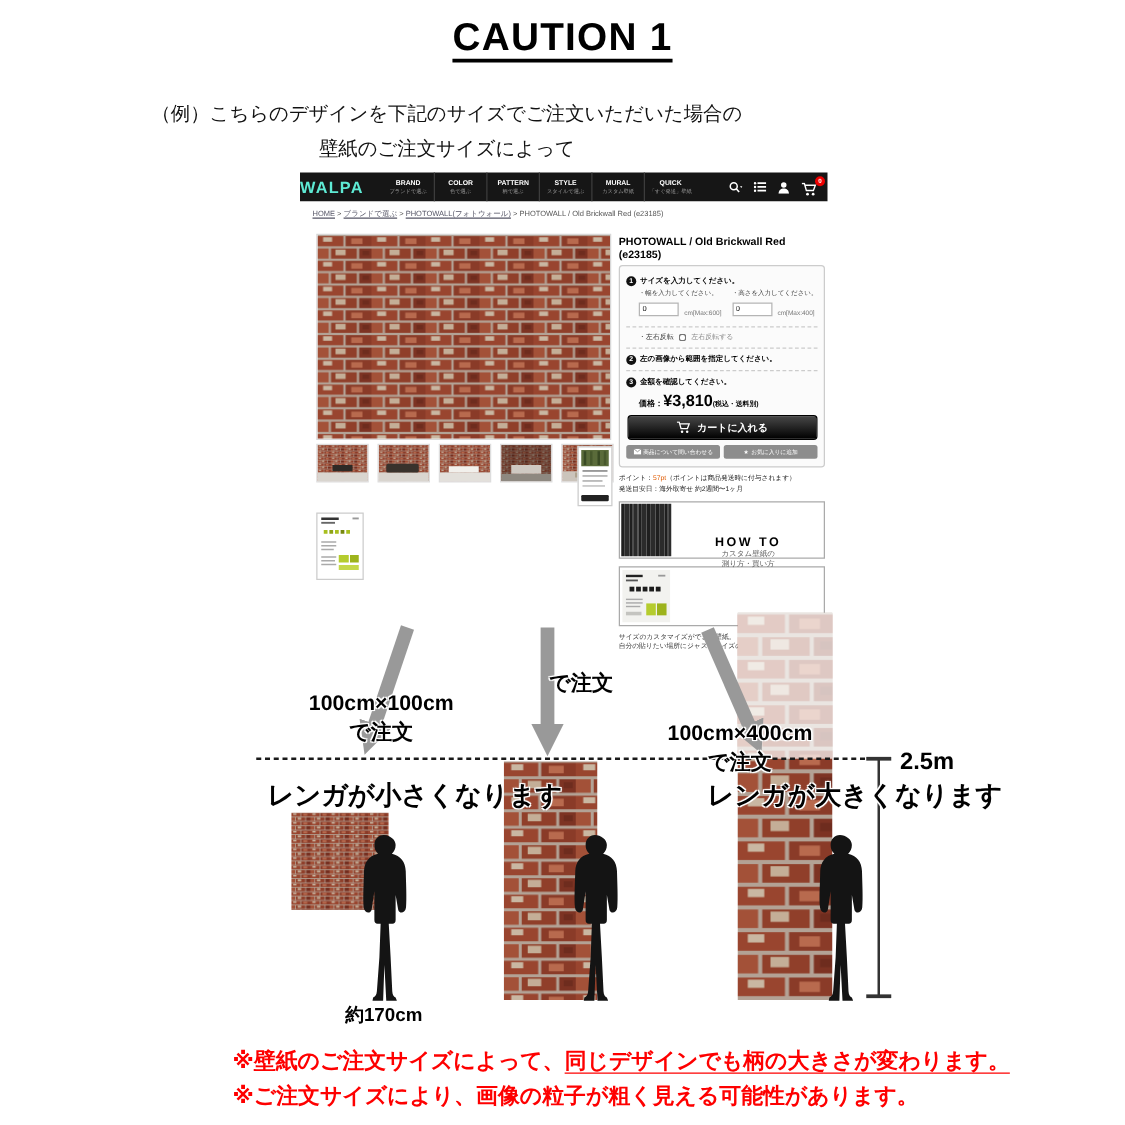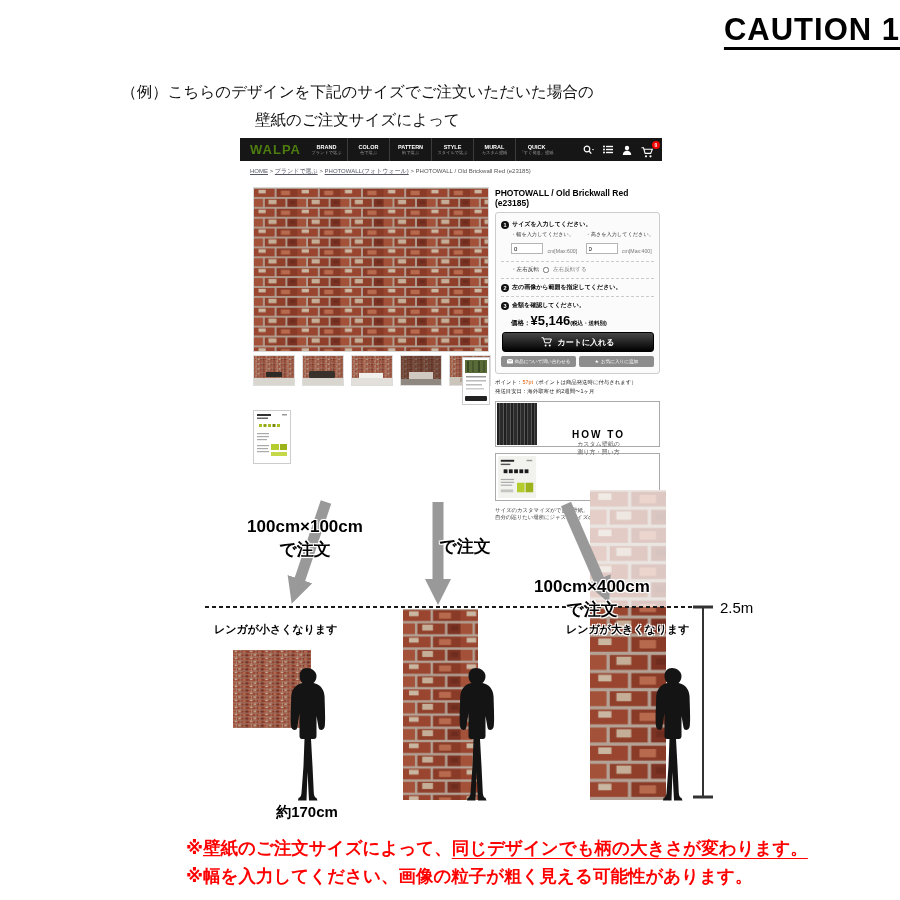--- a/index.html
+++ b/index.html
@@ -1,26 +1,26 @@
 <!DOCTYPE html>
 <html><head>
 <meta charset="utf-8">
 <style>
   html,body{margin:0;padding:0;background:#fff;}
   body{width:900px;height:900px;position:relative;overflow:hidden;
        font-family:"Liberation Sans","DejaVu Sans",sans-serif;color:#000;}
   .abs{position:absolute;}
   
-  .page-title{top:12px;left:0;width:900px;text-align:right;font-size:31px;font-weight:bold;letter-spacing:1px;}
+  .page-title{top:12px;left:0;width:900px;text-align:center;font-size:31px;font-weight:bold;letter-spacing:1px;}
   .page-title span{text-decoration:underline;text-decoration-thickness:3px;text-underline-offset:7px;}
   .subtitle{top:78px;left:0;width:715px;text-align:center;font-size:15.5px;line-height:1.8;color:#111;}
   
   .shot{top:138px;left:240px;width:422px;height:358px;background:#fff;}
   .shot-header{position:absolute;top:0;left:0;width:422px;height:23px;background:#161616;display:flex;align-items:center;}
-  .logo{color:#4d7c0f;font-weight:bold;font-size:13px;letter-spacing:1px;margin-left:10px;}
+  .logo{color:#5eead4;font-weight:bold;font-size:13px;letter-spacing:1px;}
   .nav{position:absolute;left:66px;top:0;height:23px;display:flex;}
   .nav-item{width:41px;height:23px;display:flex;flex-direction:column;align-items:center;justify-content:center;border-left:1px solid #3c3c3c;cursor:pointer;}
   .nav-item:first-child{border-left:none;}
   .nav-main{color:#fff;font-weight:bold;font-size:5.5px;line-height:6px;}
   .nav-sub{color:#9a9a9a;font-size:4.2px;line-height:5px;white-space:nowrap;}
   .hicons{position:absolute;right:8px;top:0;height:23px;display:flex;align-items:center;gap:9px;}
   .hicon{position:relative;display:block;}
   .badge{position:absolute;top:-3px;right:-6px;width:8px;height:8px;border-radius:50%;background:#e00;color:#fff;
          font-size:5px;font-weight:bold;display:flex;align-items:center;justify-content:center;}
   .crumbs{position:absolute;top:29px;left:10px;font-size:6px;color:#555;white-space:nowrap;}
@@ -61,23 +61,23 @@
   .infobox{display:flex;border:1px solid #aaa;margin-top:6px;height:44px;align-items:center;cursor:pointer;background:#fff;}
   .infobox .img{width:40px;height:42px;flex:0 0 40px;margin:1px;}
   .howtoimg{background:repeating-linear-gradient(90deg,#1f1f1f 0 2px,#4d4d4d 2px 3px,#2b2b2b 3px 6px,#585858 6px 7px);}
   .infotext{flex:1;text-align:center;margin-top:36px;}
   .infotitle{font-size:10px;font-weight:bold;letter-spacing:2px;}
   .infoline{font-size:6px;color:#555;line-height:8px;}
   .panelfoot{font-size:5.4px;color:#333;margin-top:6px;line-height:7px;}
   
   .size-label{z-index:3;text-align:center;font-size:17px;font-weight:bold;line-height:1.35;width:150px;
               text-shadow:0 0 2px #fff,0 0 2px #fff,1px 1px 0 #fff,-1px -1px 0 #fff,1px -1px 0 #fff,-1px 1px 0 #fff;}
-  .result-label{z-index:3;font-size:11px;font-weight:bold;
+  .result-label{z-index:3;font-size:21px;font-weight:bold;
               text-shadow:0 0 2px #fff,0 0 2px #fff,1px 1px 0 #fff,-1px -1px 0 #fff,1px -1px 0 #fff,-1px 1px 0 #fff;}
-  .meter-label{z-index:3;font-size:15px;font-weight:normal;}
+  .meter-label{z-index:3;font-size:19px;font-weight:bold;}
   .height-label{z-index:4;font-size:15px;font-weight:bold;}
   .brickcol{z-index:1;}
   .person{z-index:4;}
   .overlay{z-index:2;pointer-events:none;}
   
   .note{left:186px;width:700px;font-size:17.5px;font-weight:bold;color:#fe0000;z-index:3;}
   .note .ul{text-decoration:underline;text-underline-offset:4px;}
 </style>
 </head>
 <body>
@@ -293,21 +293,21 @@
       <div class="steph">
         <span class="stepnum">2</span>
         <span>左の画像から範囲を指定してください。</span>
       </div>
       <div class="dashsep"></div>
       <div class="steph">
         <span class="stepnum">3</span>
         <span>金額を確認してください。</span>
       </div>
       <div class="pricerow">
-        <span>価格：</span><span class="priceval">¥5,146</span><span class="pricenote">(税込・送料別)</span>
+        <span>価格：</span><span class="priceval">¥3,810</span><span class="pricenote">(税込・送料別)</span>
       </div>
       <div class="cartbtn">
         <svg width="12" height="10" viewBox="0 0 13 11">
           <path d="M0.5,0.8 h2 l1.6,5.6 h5.6 l1.6,-4.2 h-8" fill="none" stroke="#fff" stroke-width="1.1"></path>
           <circle cx="5" cy="9.3" r="1.1" fill="#fff"></circle>
             <circle cx="9.5" cy="9.3" r="1.1" fill="#fff"></circle>
         </svg>
         <span>カートに入れる</span>
       </div>
       <div class="btnrow">
@@ -381,21 +381,21 @@
   </defs>
   <line x1="326" y1="502" x2="299" y2="582" stroke="#999" stroke-width="11" marker-end="url(#ah)"></line>
   <line x1="438" y1="502" x2="438" y2="582" stroke="#999" stroke-width="11" marker-end="url(#ah)"></line>
   <line x1="566" y1="504" x2="600" y2="582" stroke="#999" stroke-width="11" marker-end="url(#ah)"></line>
   <line x1="205" y1="607" x2="698" y2="607" stroke="#1a1a1a" stroke-width="2" stroke-dasharray="4 3"></line>
   <line x1="703" y1="607" x2="703" y2="797" stroke="#333" stroke-width="2"></line>
   <line x1="693" y1="607" x2="713" y2="607" stroke="#333" stroke-width="3"></line>
   <line x1="693" y1="797" x2="713" y2="797" stroke="#333" stroke-width="3"></line>
 </svg>
 
-<div class="abs size-label" style="left:230px;top:516px;">
+<div class="abs size-label" style="left:230px;top:552px;">
   <div>100cm×100cm</div>
   <div>で注文</div>
 </div>
 <div class="abs size-label" style="left:390px;top:536px;">
   <div>で注文</div>
 </div>
 <div class="abs size-label" style="left:517px;top:536px;margin-top:40px;">
   <div>100cm×400cm</div>
   <div>で注文</div>
 </div>
@@ -411,13 +411,13 @@
 <svg class="abs person" style="left:450px;top:666px;" width="52" height="136" viewBox="0 0 52 136">
     <use href="#personShape"></use>
   </svg>
 <svg class="abs person" style="left:646px;top:666px;" width="52" height="136" viewBox="0 0 52 136">
     <use href="#personShape"></use>
   </svg>
 
 <div class="abs note" style="top:836px;">
   <span>※壁紙のご注文サイズによって、</span><span class="ul">同じデザインでも柄の大きさが変わります。</span>
 </div>
-<div class="abs note" style="top:864px;">※幅を入力してください、画像の粒子が粗く見える可能性があります。</div>
+<div class="abs note" style="top:864px;">※ご注文サイズにより、画像の粒子が粗く見える可能性があります。</div>
 
 </body></html>

